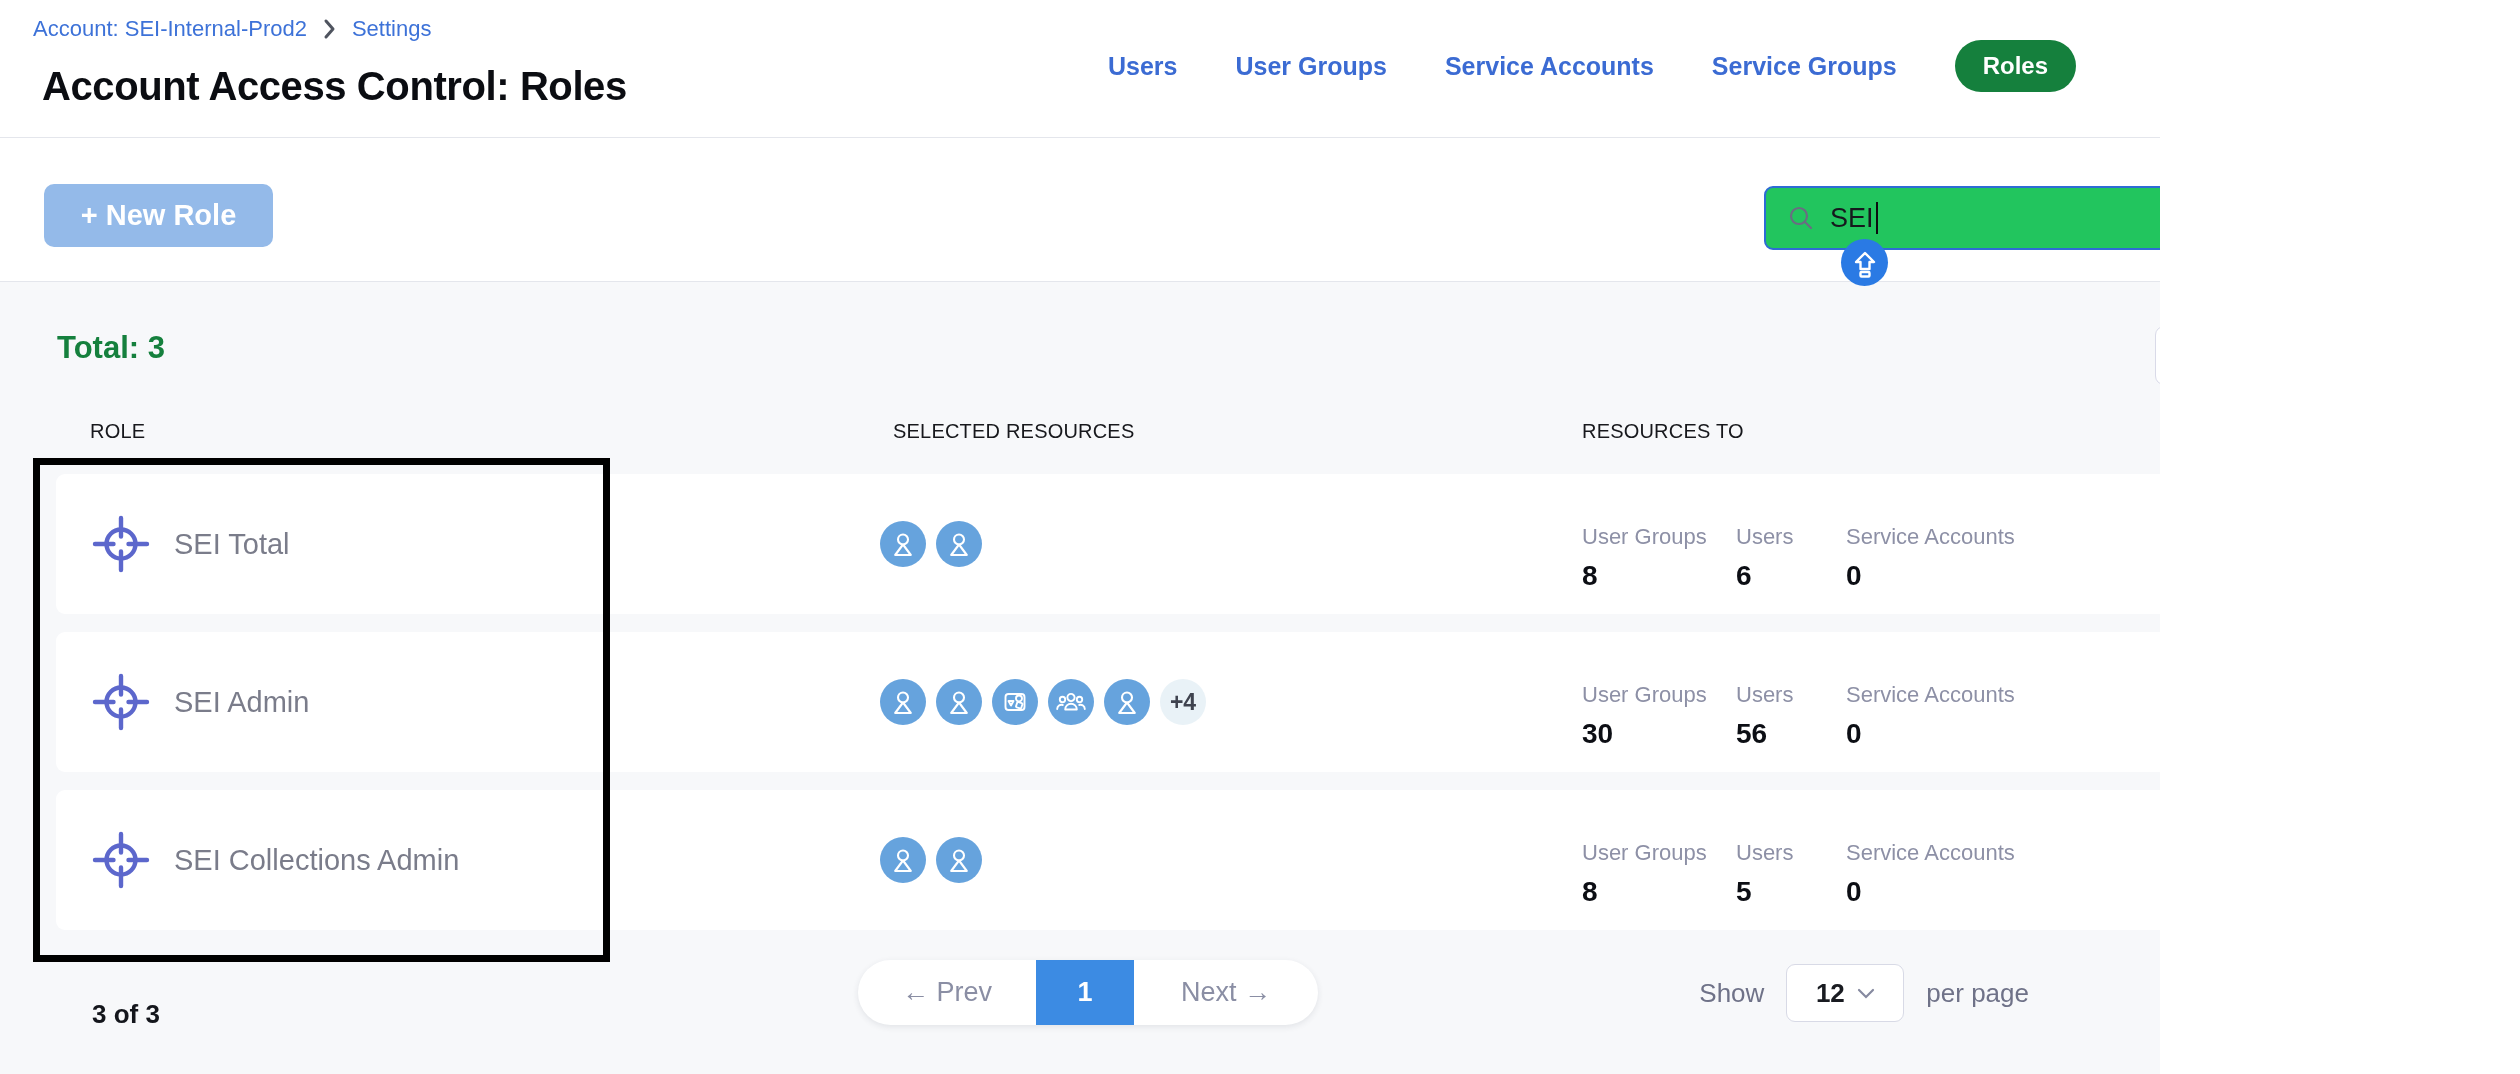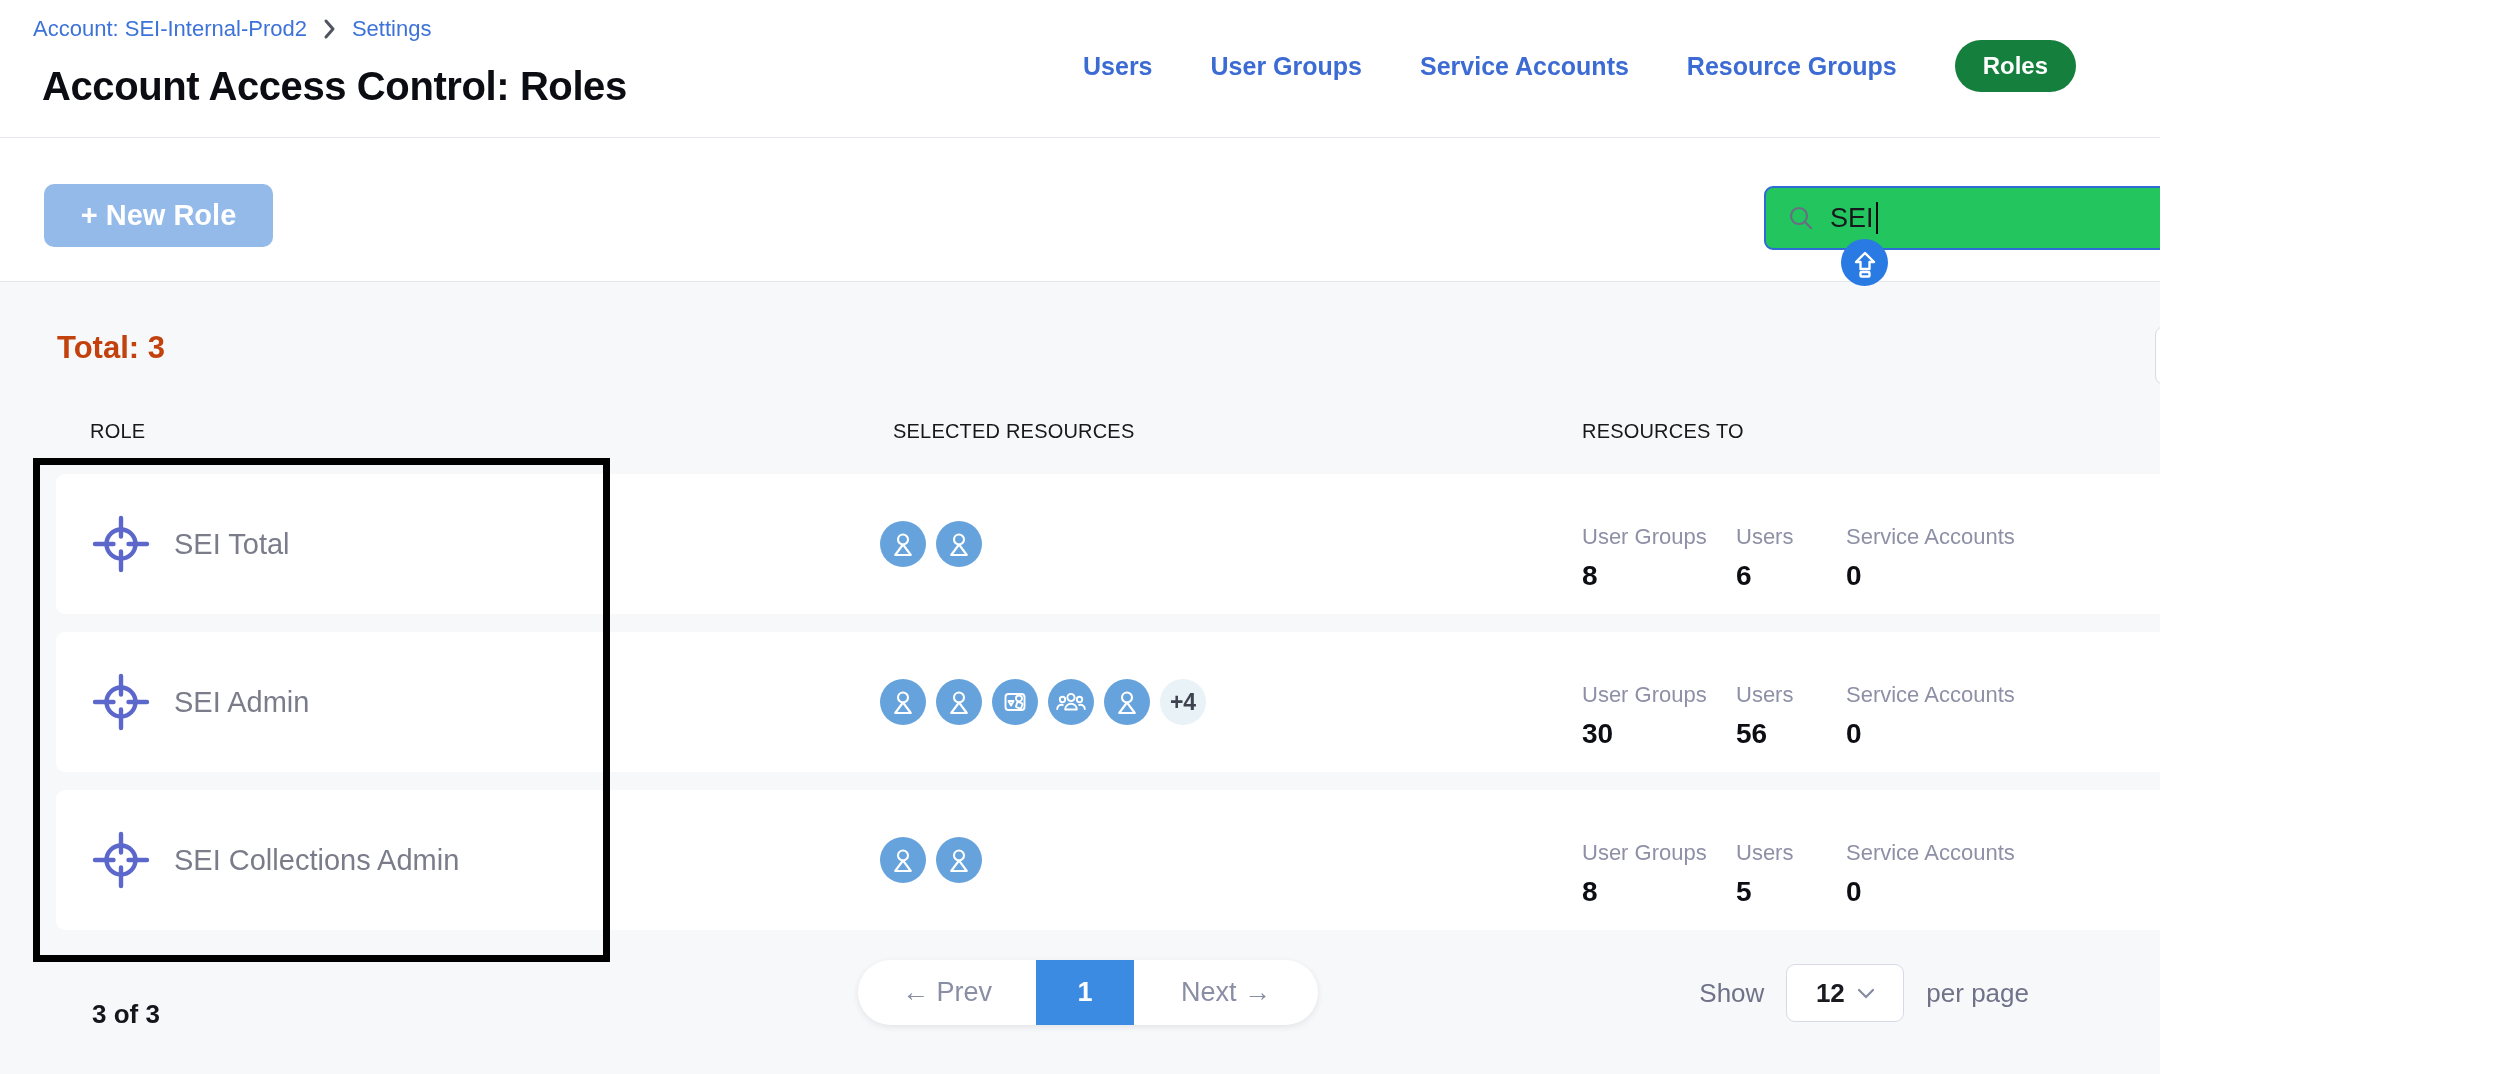--- a/index.html
+++ b/index.html
@@ -24,21 +24,21 @@
           border:2.5px solid #2E6BD5;background:#22c55e;border-radius:9px;display:flex;align-items:center;
           padding:0 20px;cursor:text;}
   .search-text{margin-left:14px;font-size:27px;color:#16181D;}
   .caret{width:2.5px;height:32px;background:#0C0D10;margin-left:2px;}
   .clear-btn{margin-left:auto;font-size:30px;color:#565A6B;background:none;border:none;cursor:pointer;font-family:inherit;line-height:1;}
   .caps-badge{position:absolute;left:1841px;top:239px;width:47px;height:47px;border-radius:50%;background:#2A7AE4;
               display:flex;align-items:center;justify-content:center;z-index:3;}
   .viewbtn{position:absolute;background:none;border:none;padding:0;cursor:pointer;line-height:0;}
   .grid-pos{left:2311px;top:200px;} .listv-pos{left:2374px;top:200px;}
   
-  .total{position:absolute;left:57px;top:330px;font-size:31px;font-weight:700;color:#c2410c;}
+  .total{position:absolute;left:57px;top:330px;font-size:31px;font-weight:700;color:#15803d;}
   .sortbox{position:absolute;left:2155px;top:326px;width:262px;height:59px;box-sizing:border-box;background:#fff;
            border:1.5px solid #D9DAE8;border-radius:9px;display:flex;align-items:center;padding:7px 18px;gap:15px;cursor:pointer;}
   .sort-label{font-size:26px;font-weight:600;color:#1C1E26;}
   .sort-chev{margin-left:auto;display:flex;}
   .colhead{position:absolute;top:420px;font-size:20px;font-weight:400;color:#17181C;letter-spacing:0.2px;}
   .ch-role{left:90px;} .ch-res{left:893px;} .ch-asg{left:1582px;}
   
   .row-card{position:absolute;left:56px;width:2361px;height:140px;background:#fff;border-radius:9px;cursor:pointer;}
   .cell-role{position:absolute;left:36px;top:0;height:100%;display:flex;align-items:center;gap:24px;}
   .crosshair{display:flex;line-height:0;}
@@ -82,21 +82,21 @@
         </svg>
     </span>
     <a class="crumb">Settings</a>
   </div>
   <div class="page-title">Account Access Control: Roles</div>
 
   <nav class="nav">
     <a class="nav-link">Users</a>
     <a class="nav-link">User Groups</a>
     <a class="nav-link">Service Accounts</a>
-    <a class="nav-link">Resource Groups</a>
+    <a class="nav-link">Service Groups</a>
     <a class="nav-pill">Roles</a>
   </nav>
 
   <div class="hdiv1"></div>
 
   <button class="new-role">+ New Role</button>
 
   <div class="search">
     <span style="line-height:0;">
       <svg width="30" height="30" viewBox="0 0 30 30" fill="none" stroke="#6A6D82" stroke-width="2.2">

